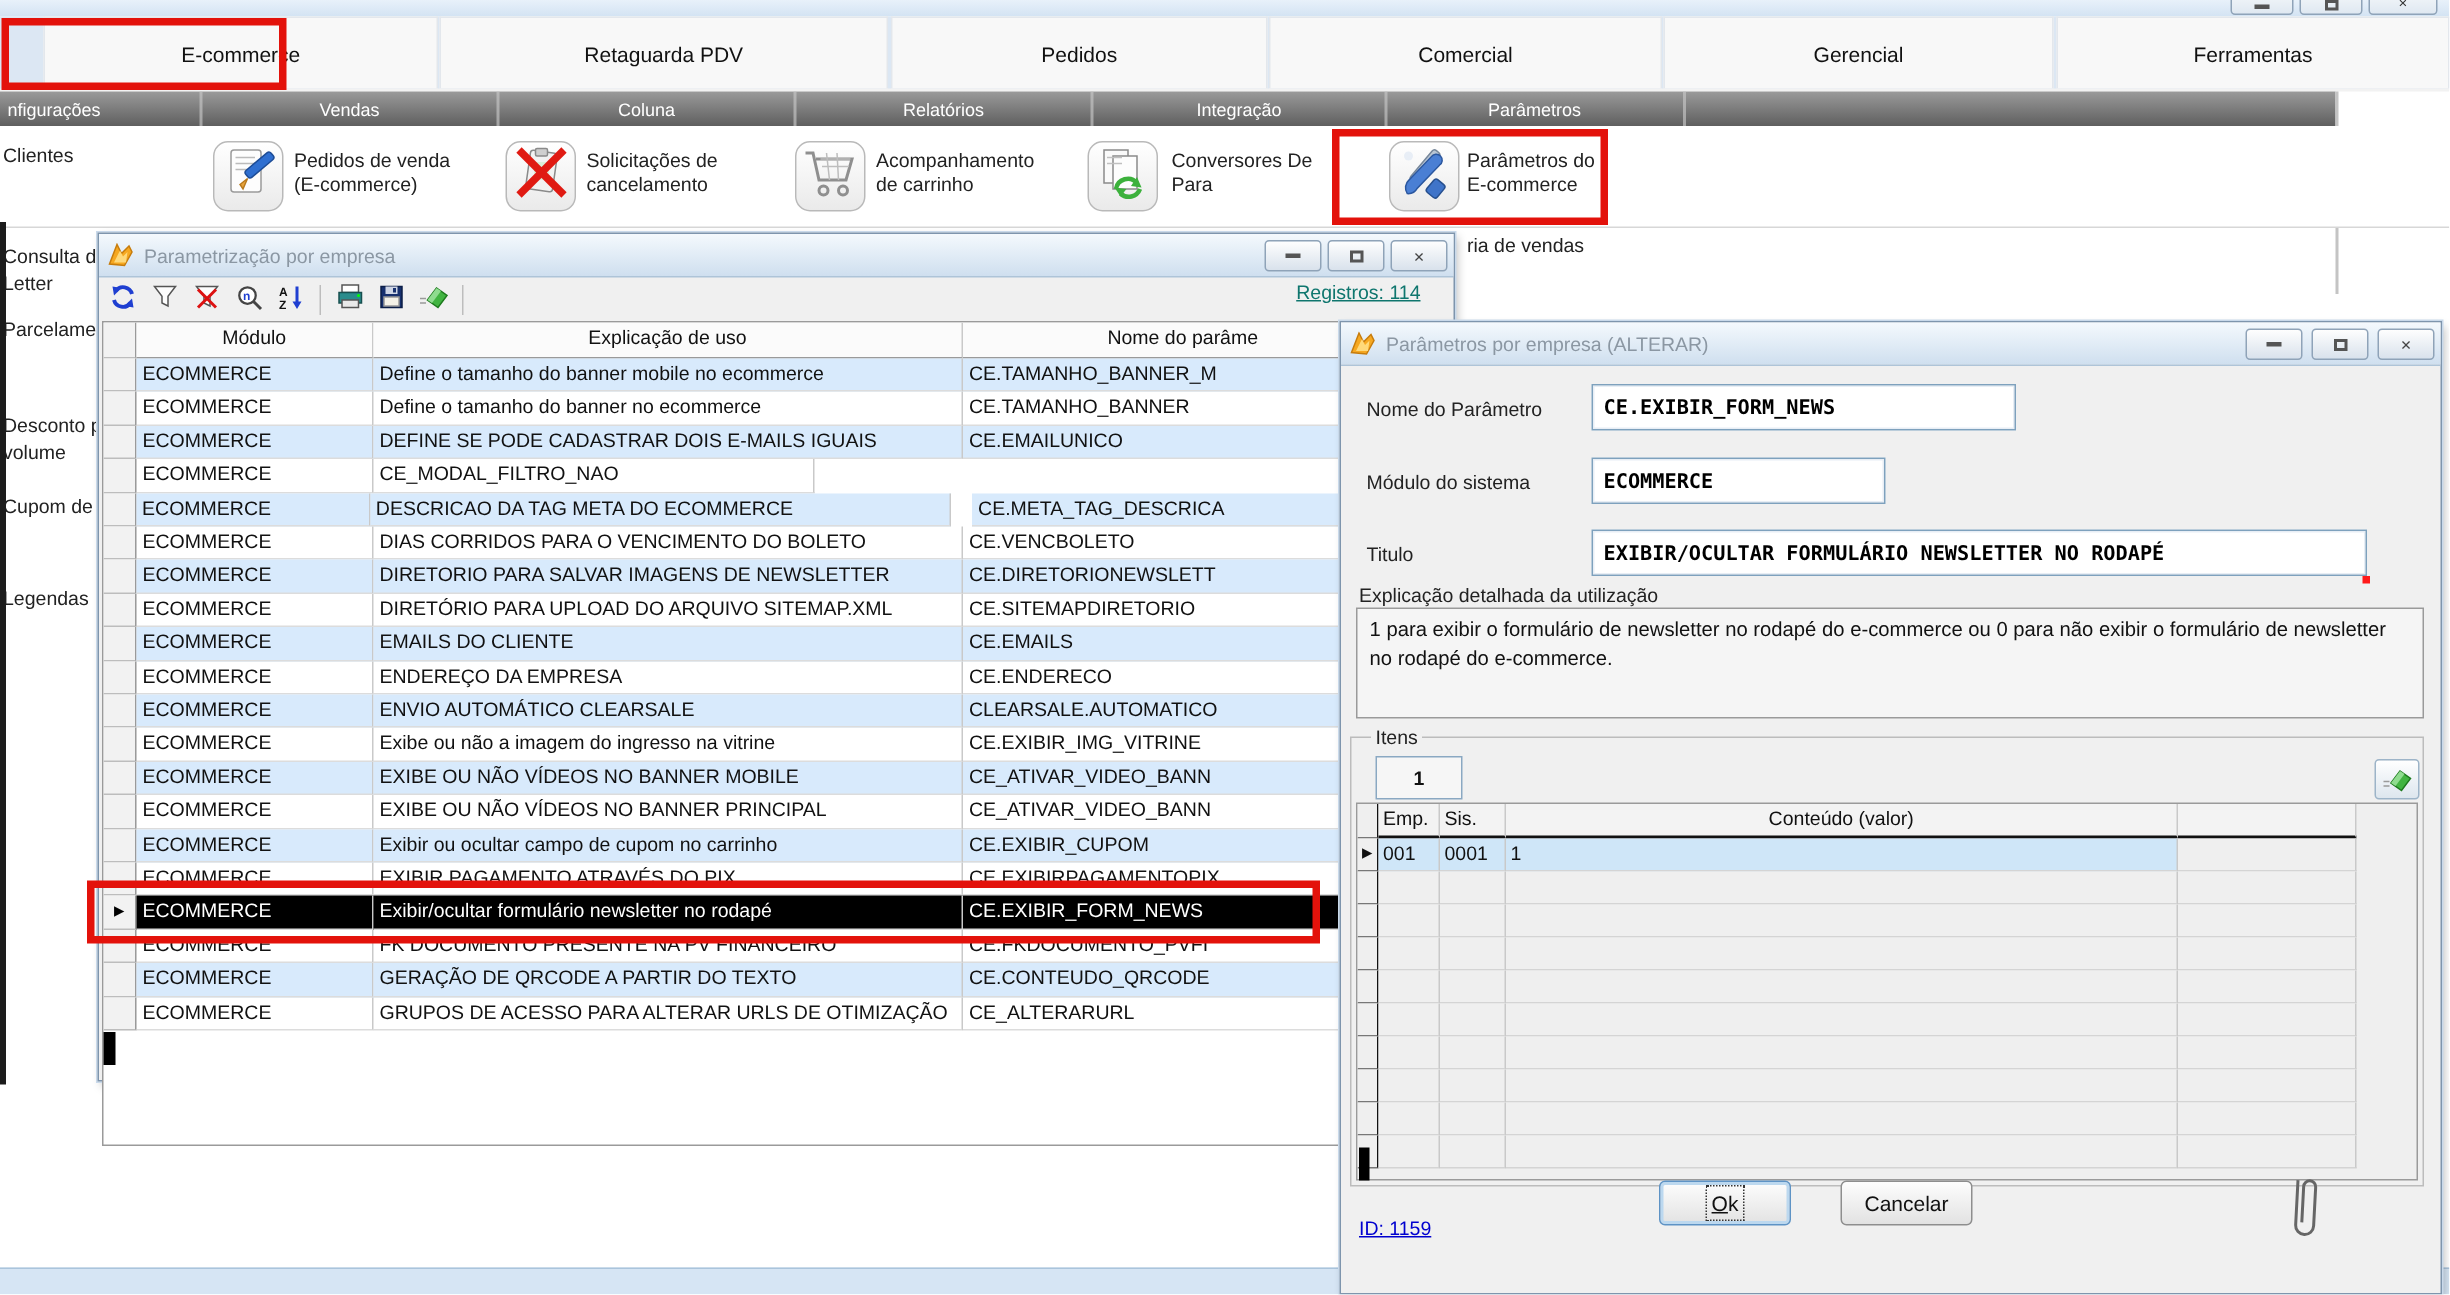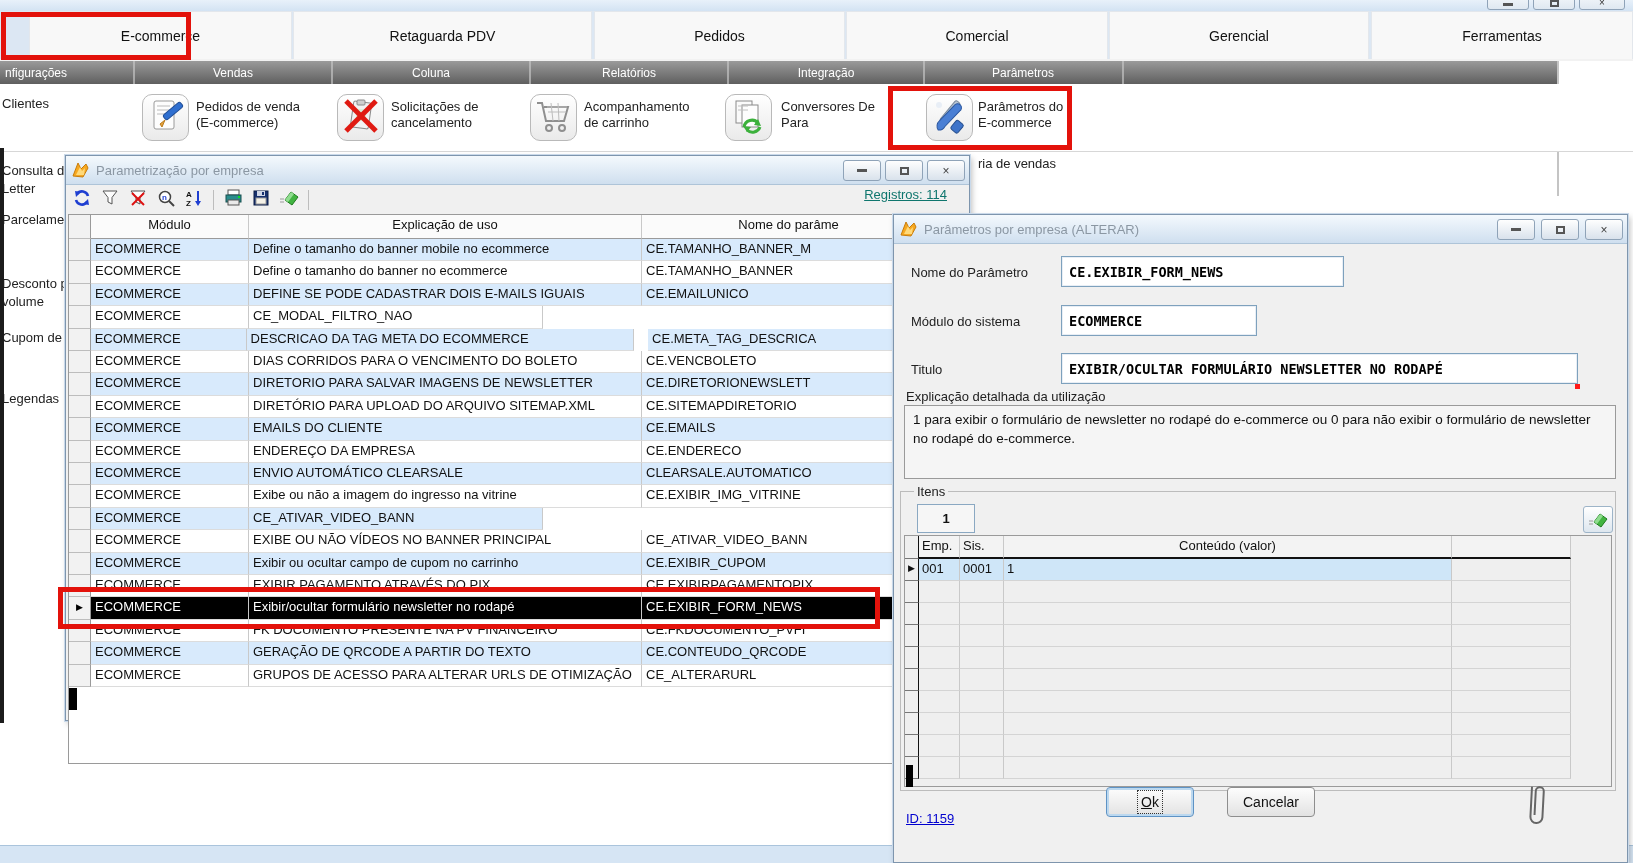--- a/index.html
+++ b/index.html
@@ -390,20 +390,21 @@
         </div>
         <div class="trow " style="top: 270.4px; height: 22.4px;">
           <div class="rowsel" style="width: 22px;"></div>
           <div class="tcell" style="width: 158px;">ECOMMERCE</div>
           <div class="tcell" style="width: 393px;">Exibe ou não a imagem do ingresso na vitrine</div>
           <div class="tcell" style="width: 294px;">CE.EXIBIR_IMG_VITRINE</div>
         </div>
         <div class="trow row-blue" style="top: 292.8px; height: 22.4px;">
           <div class="rowsel" style="width: 22px;"></div>
           <div class="tcell" style="width: 158px;">ECOMMERCE</div>
+          <div class="tcell" style="width: 393px;">EXIBE OU NÃO VÍDEOS NO BANNER MOBILE</div>
           <div class="tcell" style="width: 294px;">CE_ATIVAR_VIDEO_BANN</div>
         </div>
         <div class="trow " style="top: 315.2px; height: 22.4px;">
           <div class="rowsel" style="width: 22px;"></div>
           <div class="tcell" style="width: 158px;">ECOMMERCE</div>
           <div class="tcell" style="width: 393px;">EXIBE OU NÃO VÍDEOS NO BANNER PRINCIPAL</div>
           <div class="tcell" style="width: 294px;">CE_ATIVAR_VIDEO_BANN</div>
         </div>
         <div class="trow row-blue" style="top: 337.6px; height: 22.4px;">
           <div class="rowsel" style="width: 22px;"></div>

